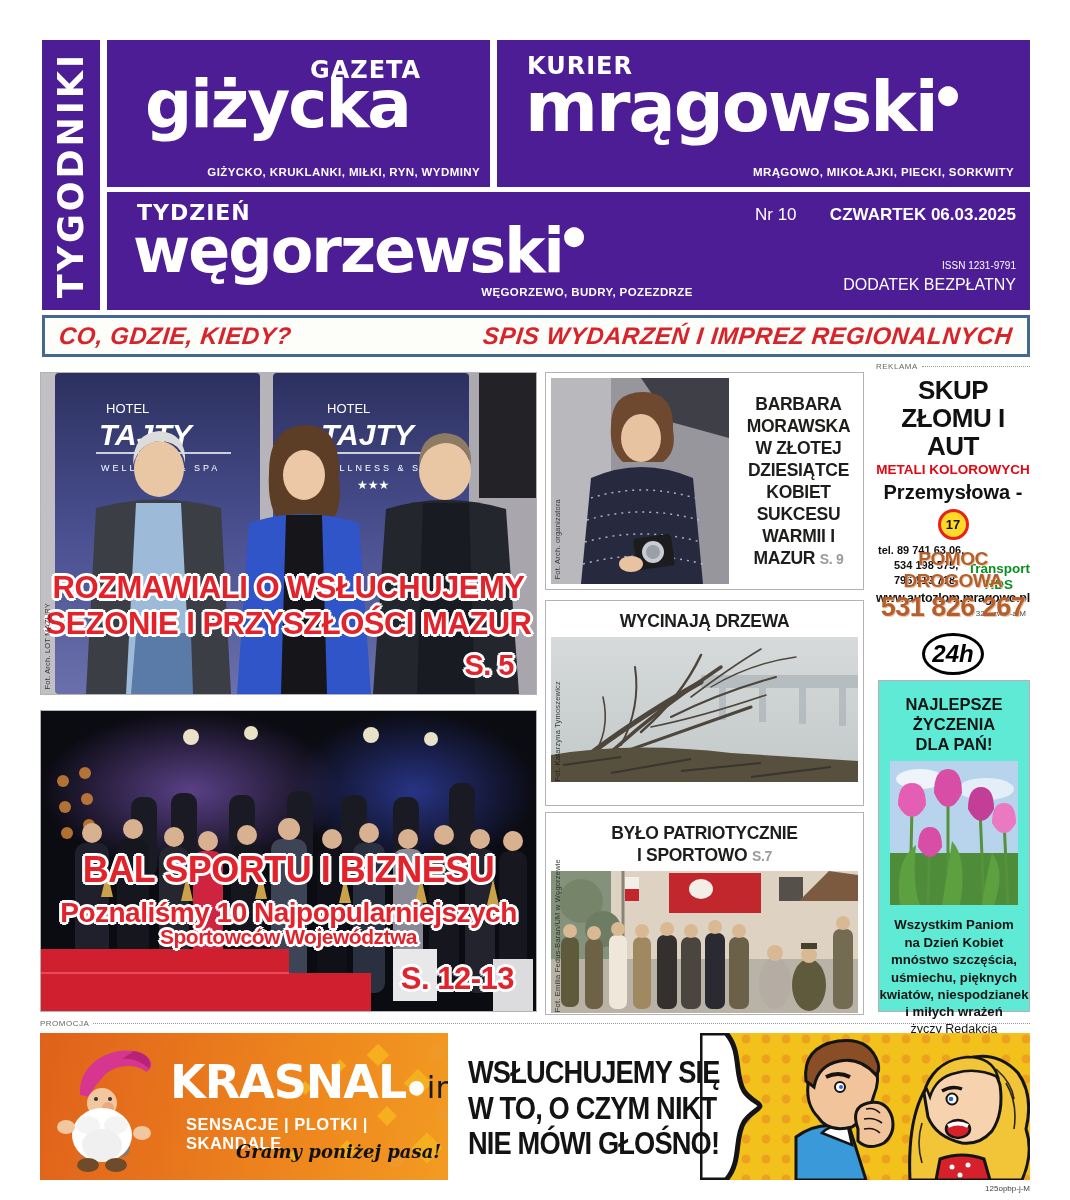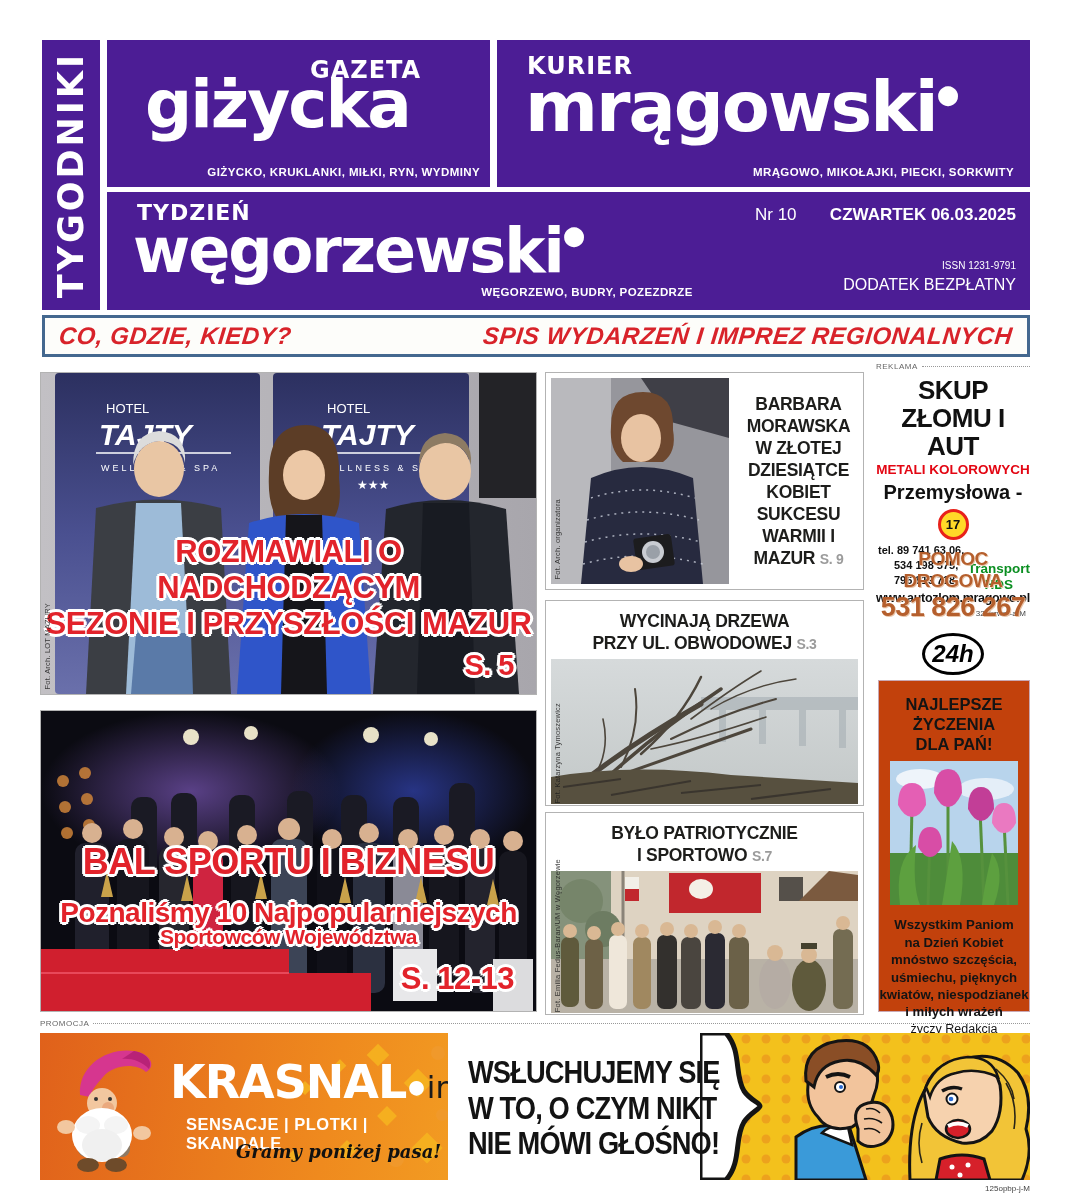--- a/index.html
+++ b/index.html
@@ -76,21 +76,21 @@
   .scrap .web { font-size: 12.5px; font-weight: bold; margin-top: 3px; letter-spacing: -.3px; }
 
   .towing { text-align: center; color: #b55f2d; font-weight: bold; }
   .towing .t1 { font-size: 19px; letter-spacing: -.5px; text-shadow: 1px 1px 0 #e9c4a8; }
   .towing .t2 { font-size: 27px; letter-spacing: -.5px; text-shadow: 1px 1px 0 #e9c4a8; }
   .oval24 {
     display: inline-block; margin-top: 10px; width: 62px; height: 42px; border: 3.5px solid #000;
     border-radius: 50%; color: #000; font-style: italic; font-weight: bold; font-size: 24px; line-height: 35px;
   }
 
-  .wishes { background: #c2410c; border: 1px solid #c9a8b4; text-align: center; color: #141414; }
+  .wishes { background: #5eead4; border: 1px solid #c9a8b4; text-align: center; color: #141414; }
   .wishes .t { font-size: 16.5px; font-weight: bold; line-height: 1.22; }
   .wishes .body { font-size: 13.2px; font-weight: bold; line-height: 1.32; }
   .wishes .sign { font-size: 12.5px; margin-top: 1px; }
 
   
   .banner { left: 40px; top: 1033px; width: 990px; height: 147px; position: absolute; }
   .banner-orange { position: absolute; left: 0; top: 0; width: 408px; height: 100%; background: linear-gradient(100deg, #e0611b, #ef8a1e 70%, #f29b22); overflow: hidden; }
   .banner-white { position: absolute; left: 408px; top: 0; width: 262px; height: 100%; background: #fff; }
   .banner-pop { position: absolute; left: 660px; top: 0; width: 330px; height: 100%; }
   .krasnal { position: absolute; left: 130px; top: 22px; white-space: nowrap; }
@@ -178,21 +178,21 @@
       <ellipse cx="263" cy="102" rx="21" ry="25" fill="#ecc8a6"></ellipse>
       <path d="M208,150 Q263,132 318,150 L330,321 L196,321 Z" fill="#2f55c9"></path>
       <path d="M245,142 L281,142 L286,321 L240,321 Z" fill="#15151a"></path>
 
       <ellipse cx="404" cy="98" rx="26" ry="29" fill="#e9c6a4"></ellipse>
       <path d="M378,92 Q378,62 404,60 Q432,62 430,92 Q424,70 404,70 Q384,72 378,92 Z" fill="#8d7b63"></path>
       <path d="M345,136 Q404,118 465,136 L478,321 L332,321 Z" fill="#23262d"></path>
       <path d="M382,130 L428,130 L434,321 L376,321 Z" fill="#181b22"></path>
     </svg>
     <div class="overlay" style="bottom:52px;">
-      <div class="hl-red" style="font-size:31px;line-height:1.16;">ROZMAWIALI O NADCHODZĄCYM</div>
+      <div class="hl-red" style="font-size:31px;line-height:1.16;">ROZMAWIALI O WSŁUCHUJEMY</div>
       <div class="hl-red" style="font-size:31px;line-height:1.16;">SEZONIE I PRZYSZŁOŚCI MAZUR</div>
     </div>
     <div class="overlay hl-red" style="bottom:12px;text-align:right;padding-right:22px;font-size:29px;">S. 5</div>
     <div class="credit">Fot. Arch. LOT MAZURY</div>
   </div>
 
   <div class="photo-frame" style="left:40px;top:710px;width:497px;height:302px;">
     <svg width="495" height="300" viewBox="0 0 495 300">
       <defs>
         <radialGradient id="glow1" cx=".5" cy=".5" r=".5">
@@ -266,21 +266,21 @@
         <path d="M298,192 l6,-26 l6,26 z"></path>
           <path d="M374,192 l6,-26 l6,26 z"></path>
           <path d="M446,194 l6,-26 l6,26 z"></path>
       </g>
 
       <path d="M0,238 L248,238 L248,262 L330,262 L330,300 L0,300 Z" fill="#d01f2e"></path>
       <line x1="0" y1="262" x2="248" y2="262" stroke="#e8485a" stroke-width="2"></line>
       <rect x="352" y="238" width="44" height="52" fill="#e8e8ea"></rect>
       <rect x="452" y="248" width="40" height="52" fill="#dcdcde"></rect>
     </svg>
-    <div class="overlay hl-red" style="top:130px;font-size:36px;">BAL SPORTU I BIZNESU</div>
+    <div class="overlay hl-red" style="top:138px;font-size:36px;">BAL SPORTU I BIZNESU</div>
     <div class="overlay hl-red" style="top:186px;font-size:28px;">Poznaliśmy 10 Najpopularniejszych</div>
     <div class="overlay hl-red" style="top:214px;font-size:21px;">Sportowców Województwa</div>
     <div class="overlay hl-red" style="bottom:14px;text-align:right;padding-right:22px;font-size:31px;">S. 12-13</div>
   </div>
 
   <div class="teaser-box" style="left:545px;top:372px;width:319px;height:218px;display:flex;">
     <div style="position:relative;margin:5px;flex:0 0 178px;">
       <svg width="178" height="206" viewBox="0 0 178 206">
         <rect width="178" height="206" fill="#96969c"></rect>
         <polygon points="90,0 178,0 178,60 120,44" fill="#3f3f47"></polygon>
@@ -301,21 +301,20 @@
       </svg>
       <div class="credit">Fot. Arch. organizatora</div>
     </div>
     <div style="flex:1;display:flex;align-items:center;justify-content:center;padding:4px 8px;">
       <div class="hl-black"><span>BARBARA MORAWSKA W ZŁOTEJ DZIESIĄTCE KOBIET SUKCESU WARMII I MAZUR</span> <span class="pref">S. 9</span></div>
     </div>
   </div>
 
   <div class="teaser-box" style="left:545px;top:600px;width:319px;height:206px;">
     <div class="hl-black" style="padding-top:9px;">WYCINAJĄ DRZEWA</div>
-    <div class="hl-black"><span>PRZY UL. OBWODOWEJ</span> <span class="pref">S.3</span></div>
     <div style="position:relative;margin:5px;">
       <svg width="307" height="145" viewBox="0 0 307 145">
         <defs>
           <linearGradient id="fog" x1="0" y1="0" x2="0" y2="1">
             <stop offset="0" stop-color="#d6dadb"></stop>
               <stop offset="1" stop-color="#c3c8c8"></stop>
           </linearGradient>
         </defs>
         <rect width="307" height="145" fill="url(#fog)"></rect>
         <g fill="#aeb6ba" opacity=".75">

